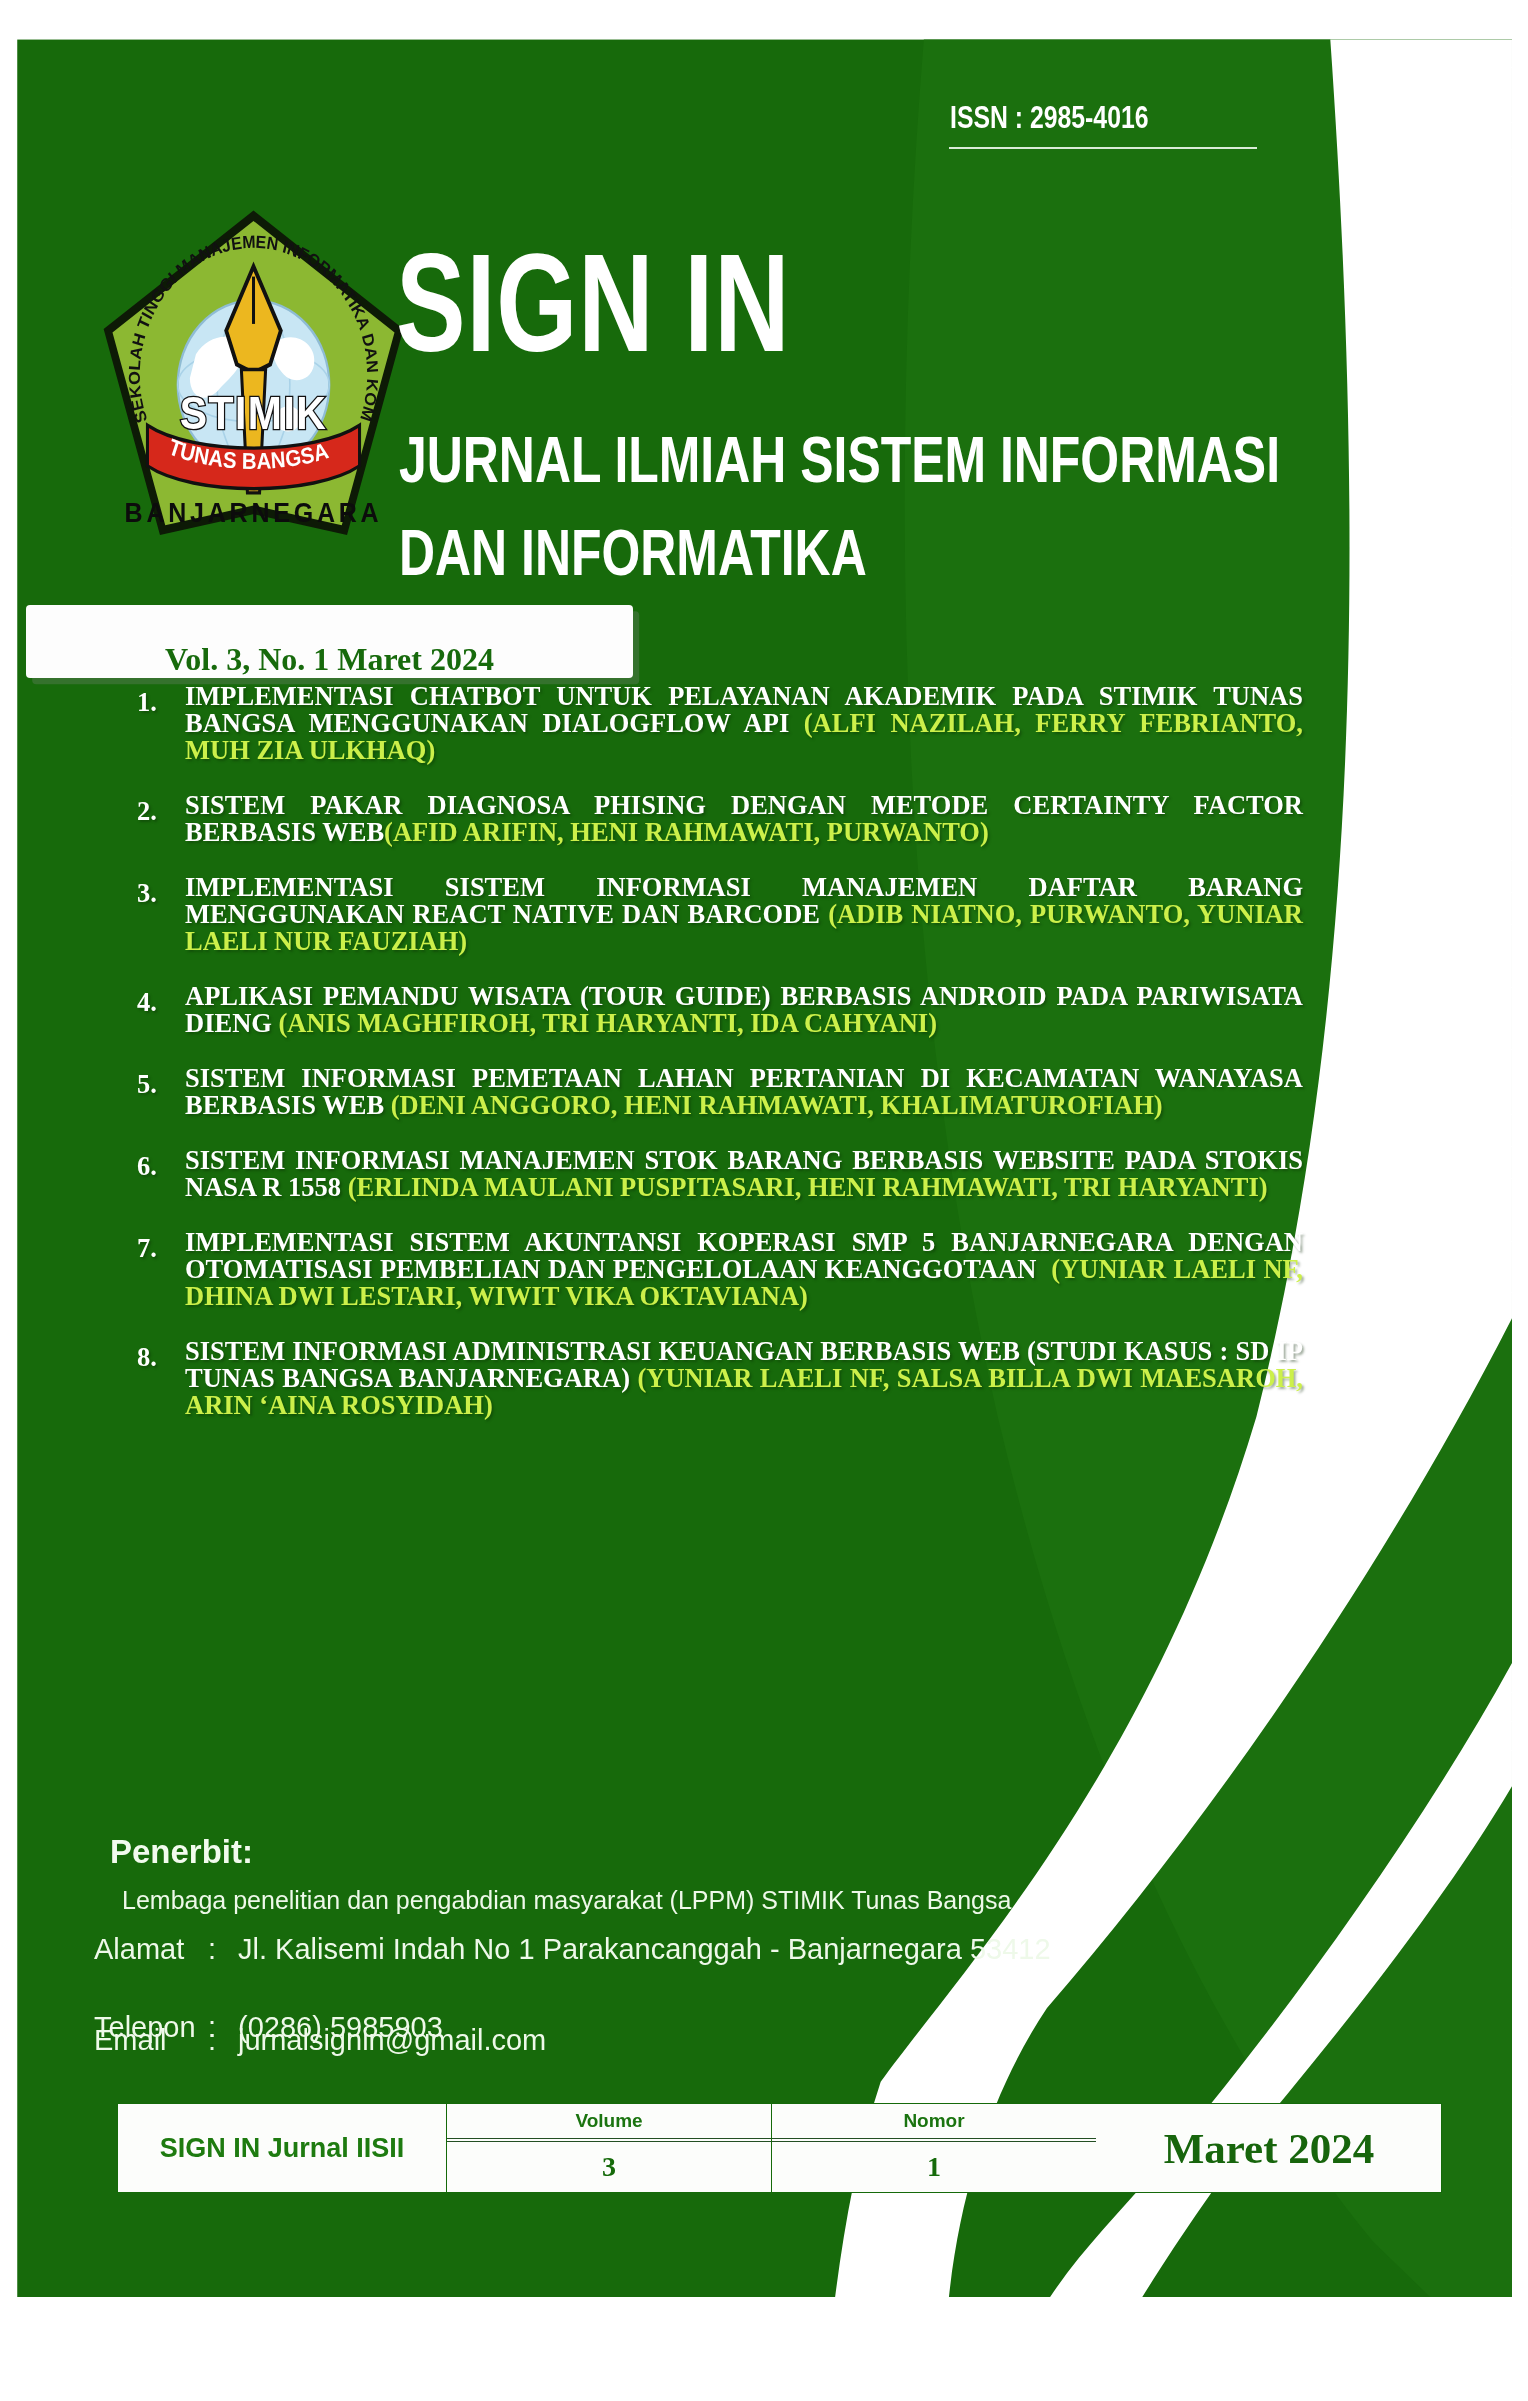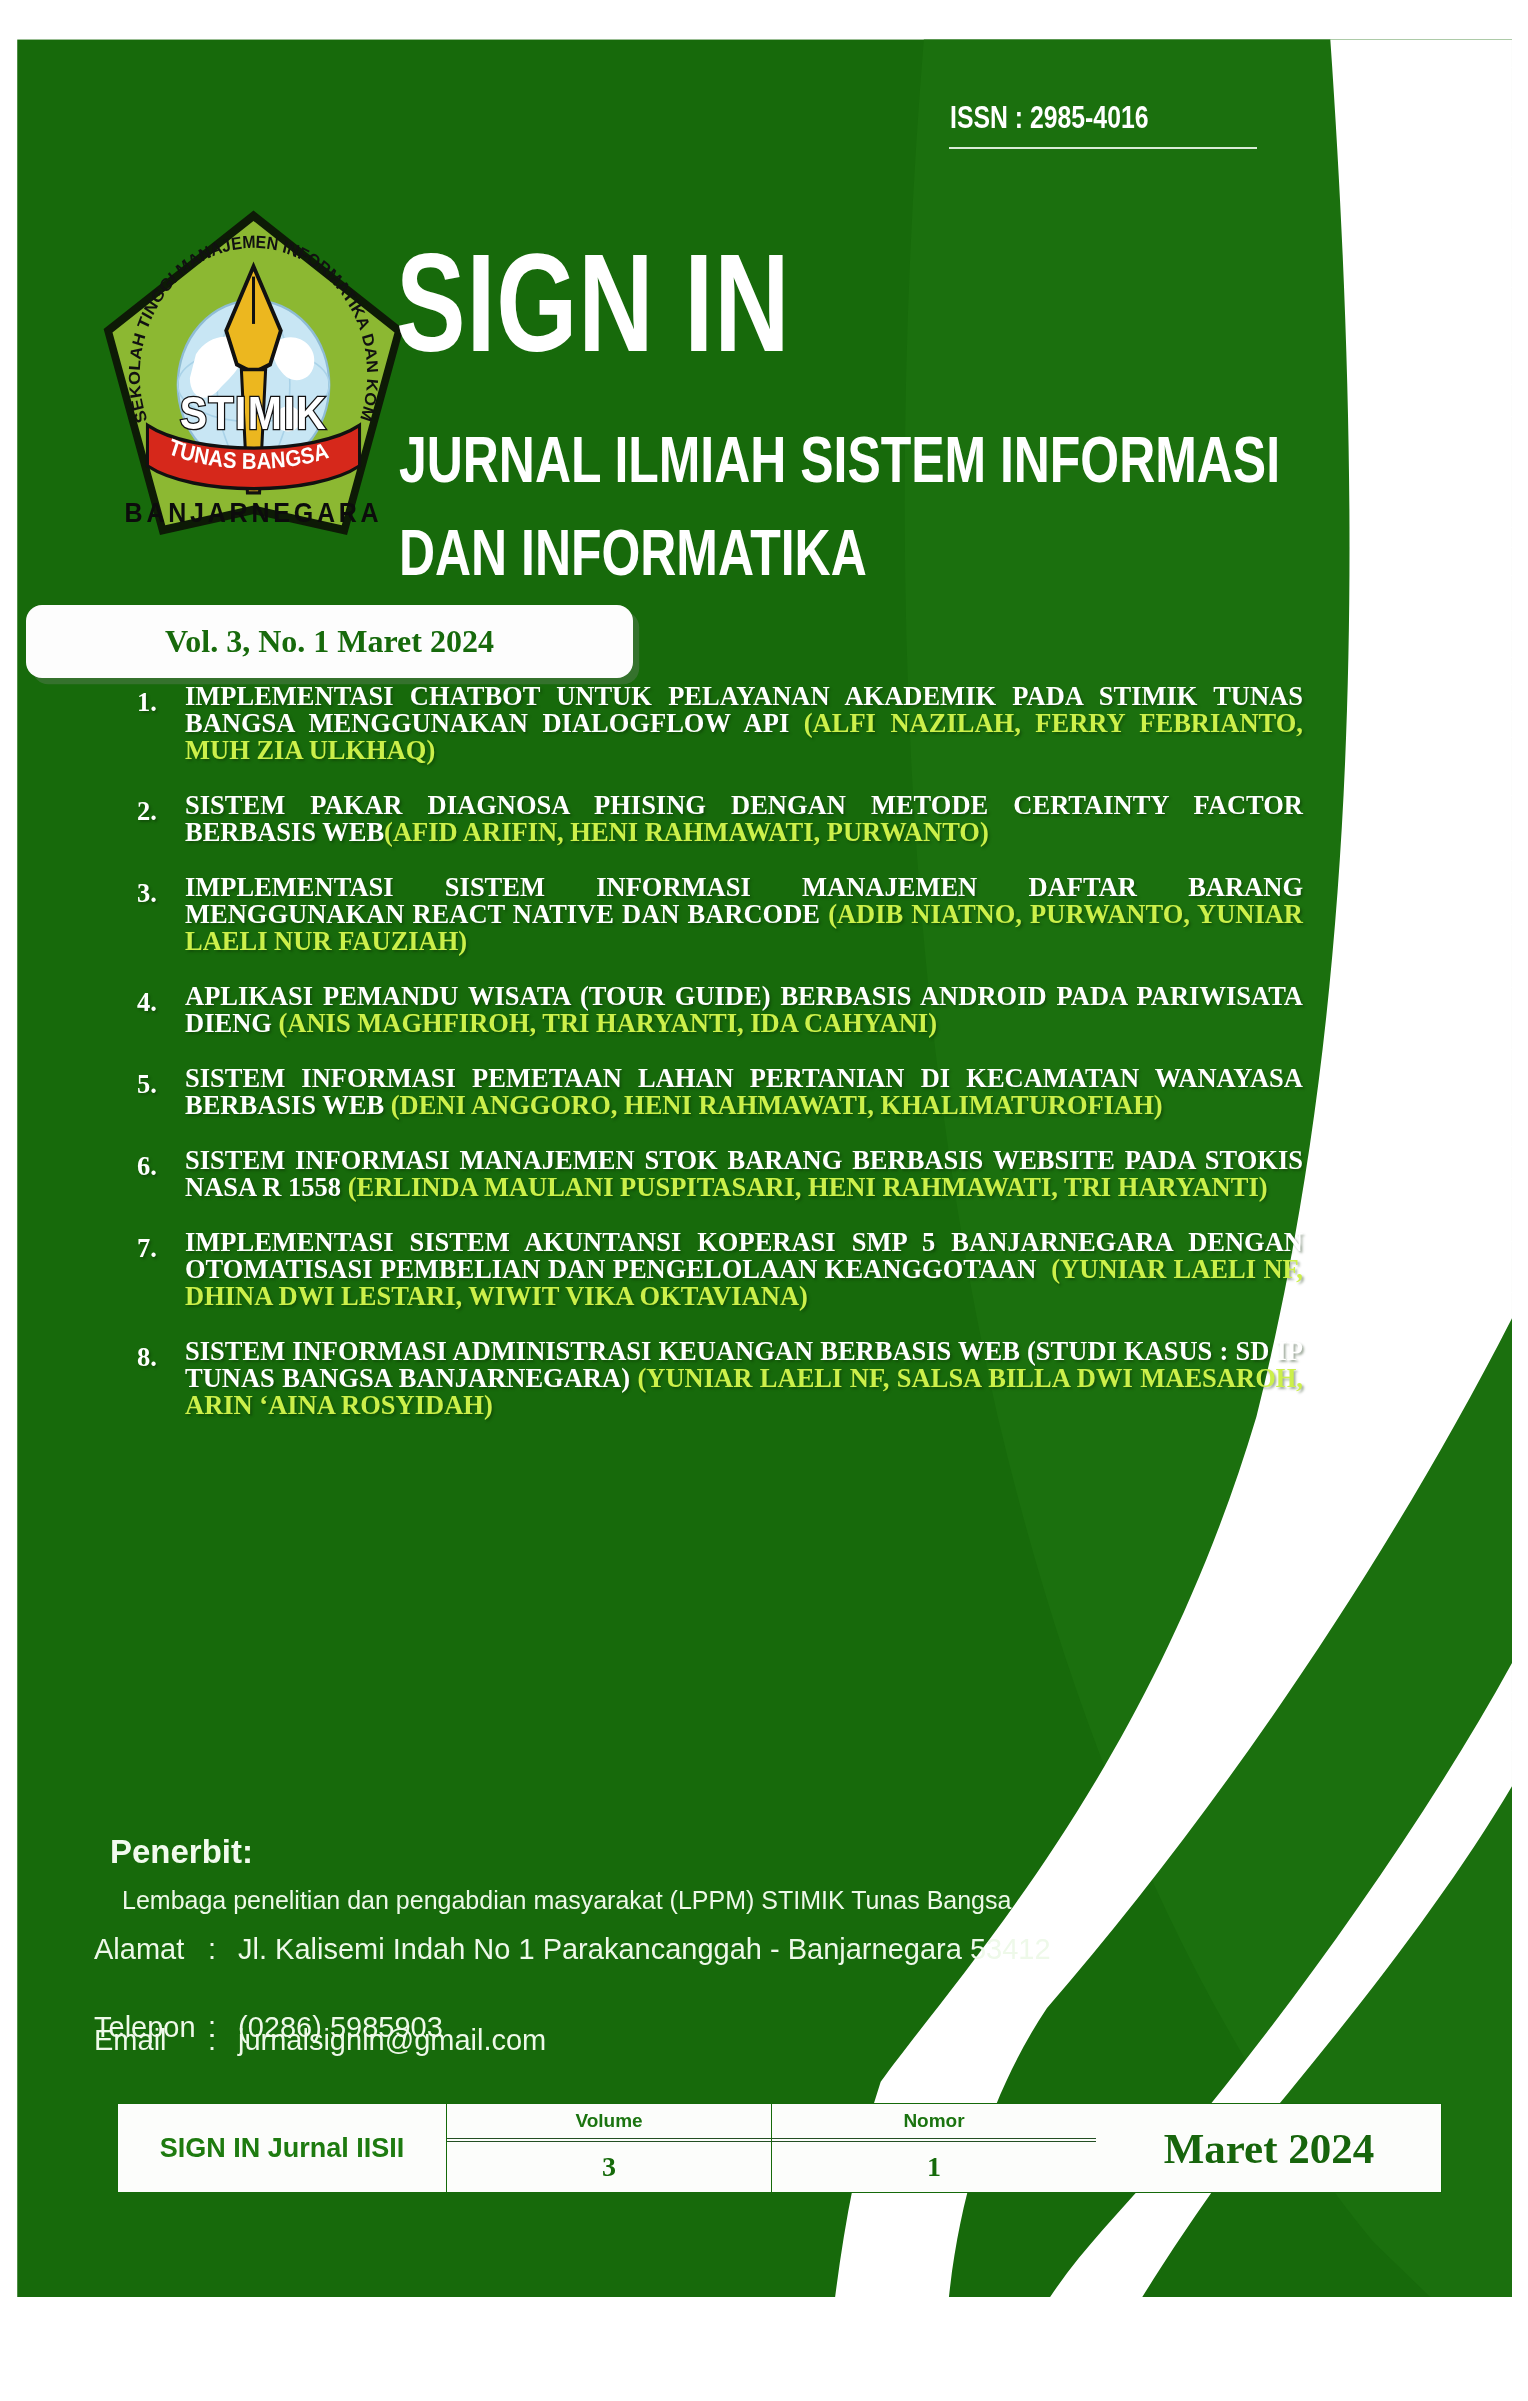--- a/index.html
+++ b/index.html
@@ -18,22 +18,22 @@
         font-family:"Liberation Sans",sans-serif;font-weight:bold;font-size:139px;line-height:1;
         letter-spacing:1.2px;transform:scaleX(.75);transform-origin:left top;white-space:nowrap;}
   .subtitle{position:absolute;left:399px;z-index:2;color:#ffffff;
         font-family:"Liberation Sans",sans-serif;font-weight:bold;font-size:64px;line-height:1;
         transform:scaleX(.78);transform-origin:left top;white-space:nowrap;}
   .subtitle.l1{top:428px;}
   .subtitle.l2{top:521px;}
 
   
   .badge{position:absolute;left:26px;top:605px;width:607px;height:73px;z-index:2;
-        background:#fdfdfd;border-radius:16px;box-shadow:6.2px 6.2px 0 rgba(110,130,110,.35);
-        display:flex;align-items:center;justify-content:center;}
+        background:#fdfdfd;border-radius:4px;box-shadow:6.2px 6.2px 0 rgba(110,130,110,.35);
+        display:flex;align-items:flex-end;justify-content:center;}
   .badge span{color:#176a0c;font-size:32px;font-weight:bold;font-family:"Liberation Serif",serif;}
 
   
   .articles{position:absolute;left:137px;top:683px;width:1166px;z-index:2;}
   .article{display:flex;margin-bottom:28px;}
   .article .num{width:48px;flex:0 0 48px;color:#ffffff;font-size:26.5px;font-weight:bold;
         line-height:39px;text-shadow:1.8px 1.8px 2.5px rgba(10,40,5,.4);}
   .article .txt{flex:1;color:#ffffff;font-size:26.5px;font-weight:bold;line-height:27px;
         text-align:justify;text-shadow:1.8px 1.8px 2.5px rgba(10,40,5,.4);}
   .article .authors{color:#ccf04a;white-space:pre-wrap;}

